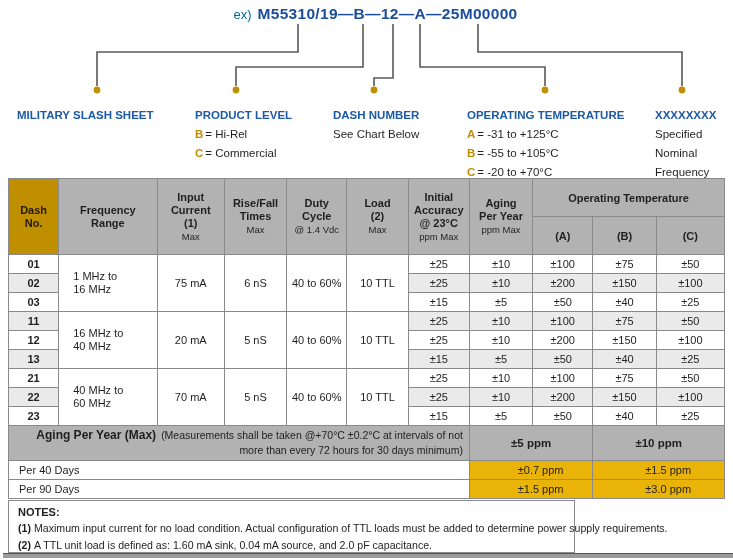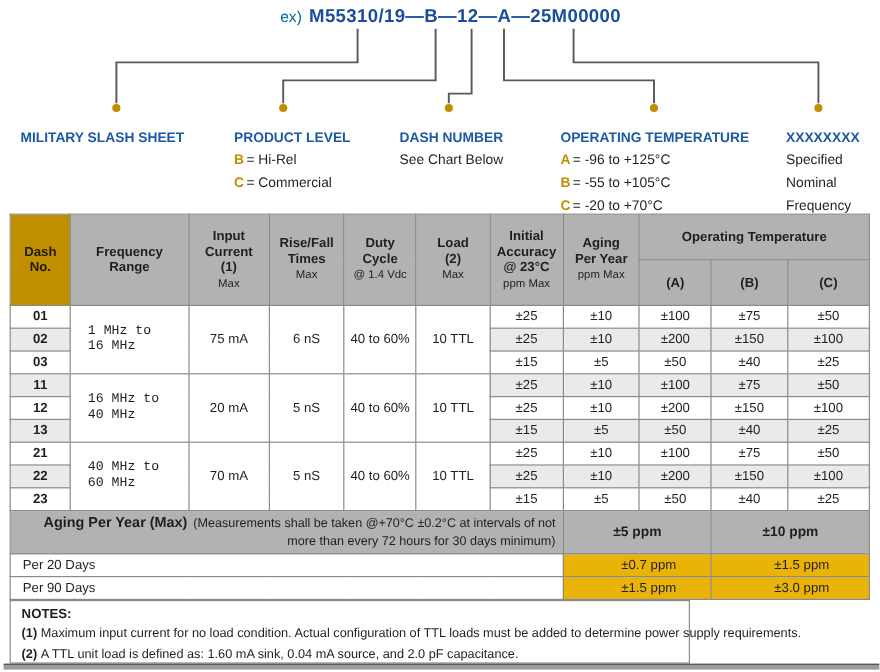--- a/index.html
+++ b/index.html
@@ -38,21 +38,21 @@
   th.gold{background:var(--gold);color:#221a02;}
   .ht{display:block;white-space:pre-line;line-height:13px;font-size:11px;}
   .hs{display:block;font-weight:normal;font-size:9.5px;line-height:12px;margin-top:1px;}
   tr.hdr1{height:38px;} tr.hdr2{height:38px;}
   th.tcol{font-size:11px;}
   tr.datarow{height:19px;}
   td.dash{font-weight:bold;background:#fff;}
   td.val{background:#fff;}
   tr.shade td.dash, tr.shade td.val{background:var(--stripe);}
   td.merge{background:#fff;white-space:pre-line;line-height:13px;}
-  td.freq{text-align:left;padding-left:14px;font-family:Liberation Mono, monospace;}
+  td.freq{text-align:left;padding-left:14px;}
   tr.agingrow{height:34px;}
   td.aging-left{background:var(--hdr-gray);text-align:right;padding:2px 6px 2px 10px;line-height:15px;}
   .aging-label{font-weight:bold;font-size:12px;margin-right:5px;}
   .aging-note{font-size:10.5px;}
   td.aging-val{background:var(--hdr-gray);font-weight:bold;font-size:11.5px;}
   tr.perrow{height:19px;}
   td.per-label{text-align:left;padding-left:10px;background:#fff;}
   td.per-val{background:#eab308;padding-left:19px;}
   
   .cont{background-image:linear-gradient(#cfcfcf,#cfcfcf),linear-gradient(#cfcfcf,#cfcfcf),linear-gradient(#cfcfcf,#cfcfcf),linear-gradient(#cfcfcf,#cfcfcf),linear-gradient(#cfcfcf,#cfcfcf),linear-gradient(#cfcfcf,#cfcfcf);
@@ -110,21 +110,21 @@
   </div>
 
   <div class="callout" style="left:195px">
     <div class="c-title">PRODUCT LEVEL</div>
     <div class="c-line"><span class="c-key">B</span><span>= Hi-Rel</span></div>
     <div class="c-line"><span class="c-key">C</span><span>= Commercial</span></div>
   </div>
 
   <div class="callout" style="left:467px">
     <div class="c-title">OPERATING TEMPERATURE</div>
-    <div class="c-line"><span class="c-key">A</span><span>= -96 to +125°C</span></div>
+    <div class="c-line"><span class="c-key">A</span><span>= -31 to +125°C</span></div>
     <div class="c-line"><span class="c-key">B</span><span>= -55 to +105°C</span></div>
     <div class="c-line"><span class="c-key">C</span><span>= -20 to +70°C</span></div>
   </div>
 
   <div class="callout" style="left:655px">
     <div class="c-title">XXXXXXXX</div>
     <div class="c-line"><span>Specified</span></div>
     <div class="c-line"><span>Nominal</span></div>
     <div class="c-line"><span>Frequency</span></div>
   </div>
@@ -290,21 +290,21 @@
 
       <tr class="agingrow">
         <td colspan="7" class="aging-left contg">
           <span class="aging-label">Aging Per Year (Max)</span><span class="aging-note">(Measurements shall be taken @+70°C ±0.2°C at intervals of not more than every 72 hours for 30 days minimum)</span>
         </td>
         <td colspan="2" class="aging-val cont2g">±5 ppm</td>
         <td colspan="2" class="aging-val cont2g">±10 ppm</td>
       </tr>
 
       <tr class="perrow">
-        <td colspan="7" class="per-label cont">Per 20 Days</td>
+        <td colspan="7" class="per-label cont">Per 40 Days</td>
         <td colspan="2" class="per-val cont2">±0.7 ppm</td>
         <td colspan="2" class="per-val cont2">±1.5 ppm</td>
       </tr>
       <tr class="perrow">
         <td colspan="7" class="per-label cont">Per 90 Days</td>
         <td colspan="2" class="per-val cont2">±1.5 ppm</td>
         <td colspan="2" class="per-val cont2">±3.0 ppm</td>
       </tr>
     </tbody>
   </table>

